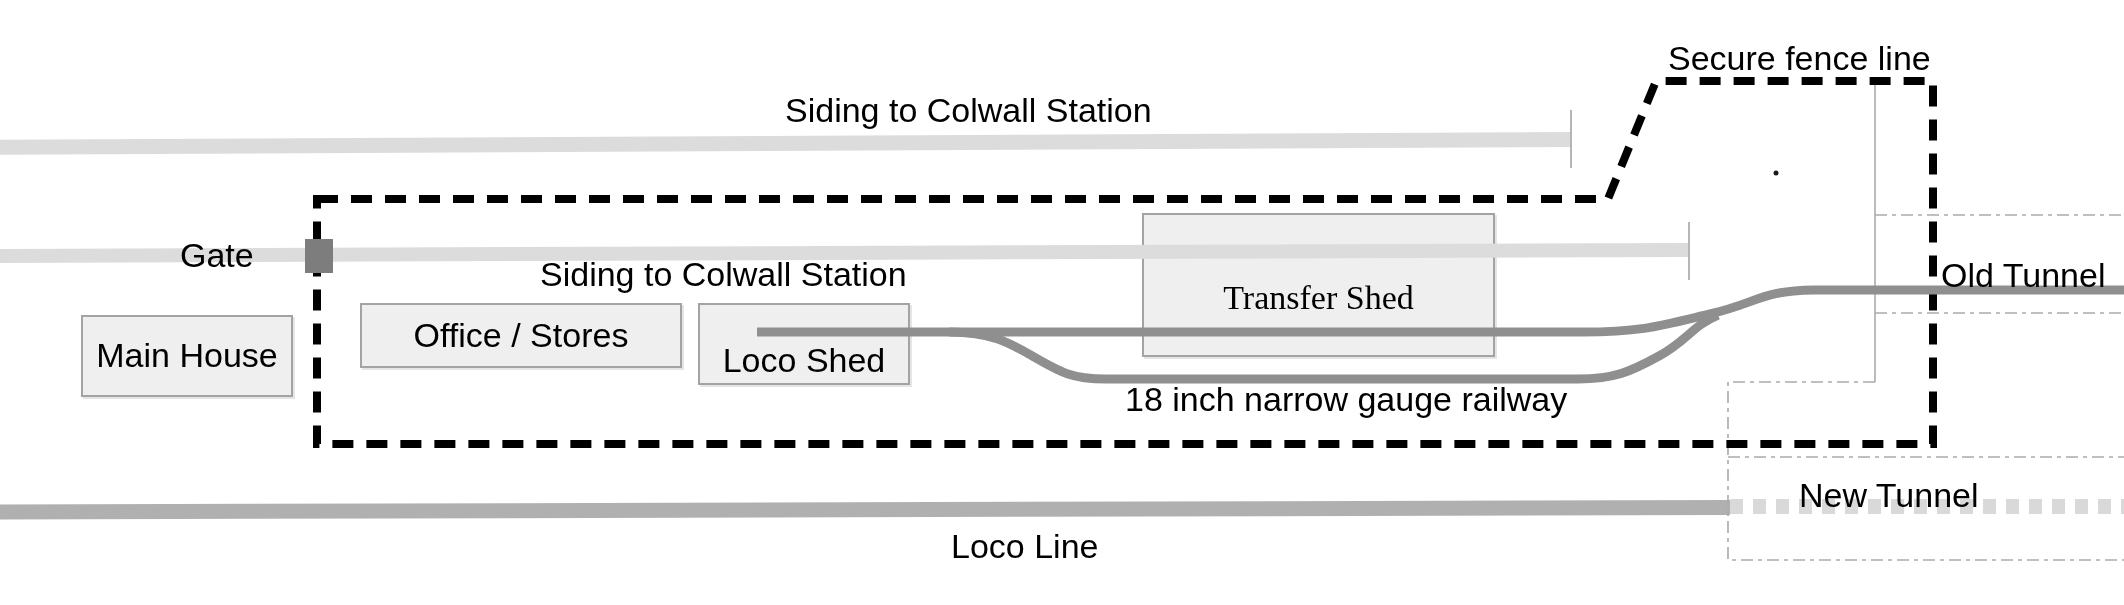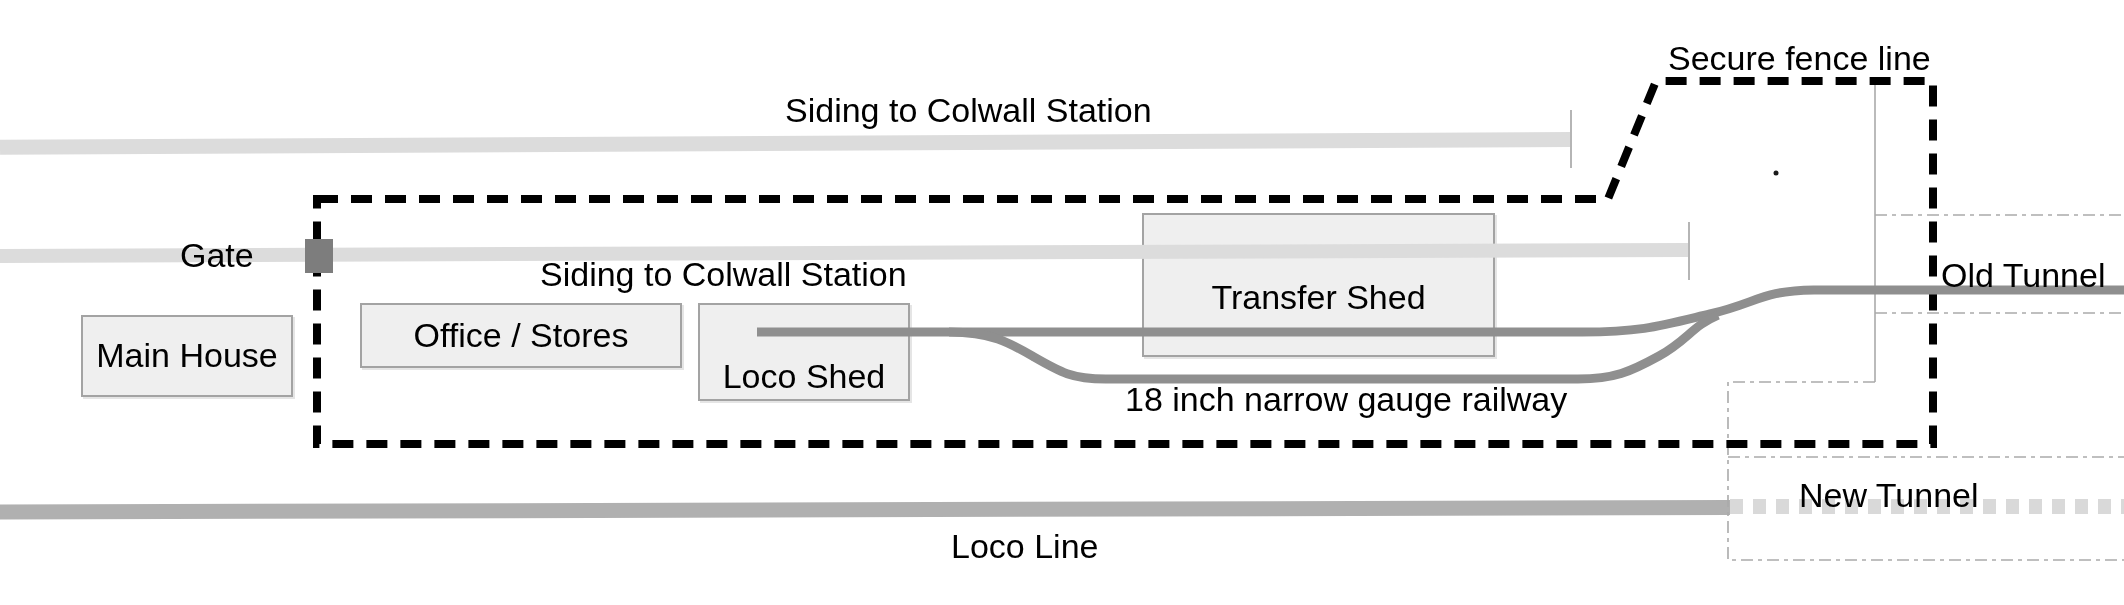--- a/index.html
+++ b/index.html
@@ -52,24 +52,24 @@
 <body>
 
 <div class="stage">
 
   <div class="building" style="left:81px;top:315px;width:212px;height:82px;">
     <span class="blabel">Main House</span>
   </div>
   <div class="building" style="left:360px;top:303px;width:322px;height:65px;">
     <span class="blabel">Office / Stores</span>
   </div>
-  <div class="building loco" style="left:698px;top:303px;width:212px;height:98px;">
+  <div class="building loco" style="left:698px;top:303px;width:212px;height:82px;">
     <span class="blabel">Loco Shed</span>
   </div>
-  <div class="building transfer" style="left:1142px;top:213px;width:353px;height:144px;">
+  <div class="building transfer" style="left:1142px;top:213px;width:353px;height:144px;font-family:Liberation Serif, serif;">
     <span class="blabel">Transfer Shed</span>
   </div>
 
   <div class="band" style="left:0;top:132px;width:1572px;height:15px;transform:rotate(-0.28deg);transform-origin:right center;"></div>
   <div class="band" style="left:0;top:243px;width:1688px;height:14px;transform:rotate(-0.2deg);transform-origin:right center;"></div>
   <div class="band main" style="left:0;top:500px;width:1730px;height:15px;transform:rotate(-0.15deg);transform-origin:right center;"></div>
   <div class="band dashedband" style="left:1730px;top:499px;width:394px;height:15px;"></div>
 
   <svg class="layer" width="2124" height="605" viewBox="0 0 2124 605">
 

